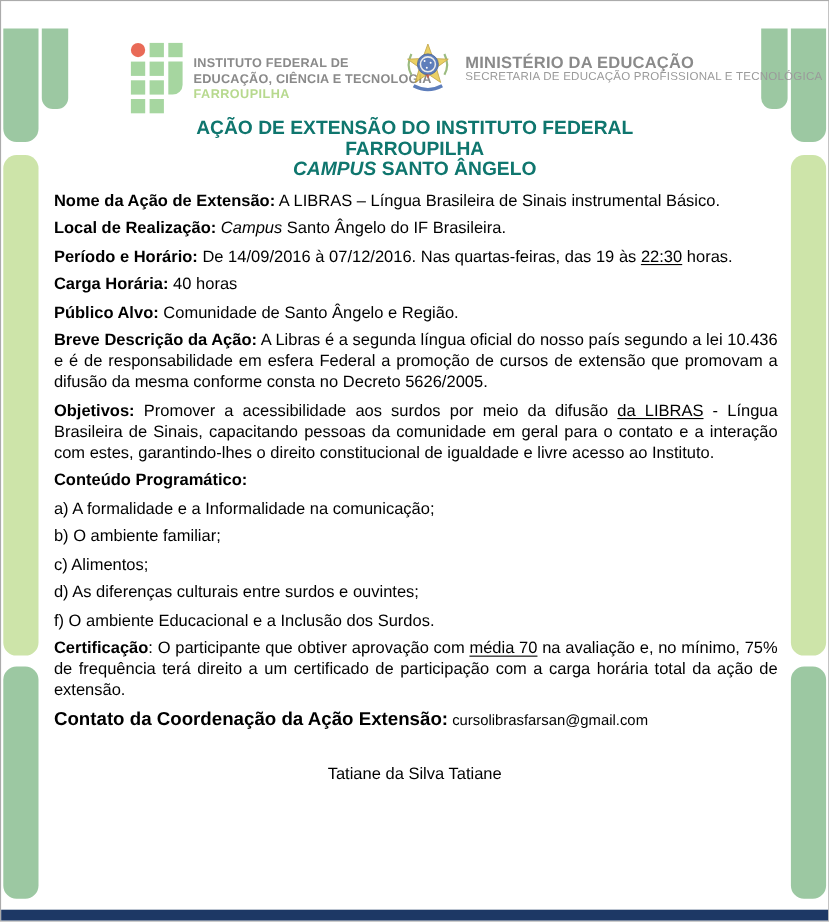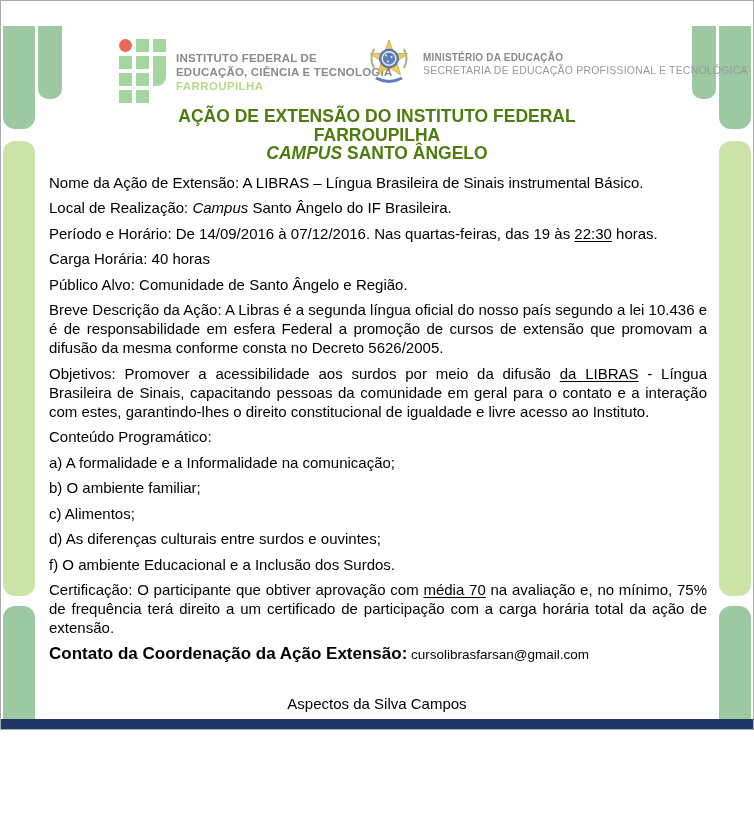--- a/index.html
+++ b/index.html
@@ -1,19 +1,19 @@
 <!DOCTYPE html>
 <html lang="pt"><head>
 <meta charset="utf-8">
 <style>
   html,body { margin:0; padding:0; background:#ffffff; }
   * { box-sizing:border-box; }
   .page {
     position:relative;
-    width:754px; height:730px;
+    width:754px; height:838px;
     background:#ffffff;
     border:1px solid #ababab;
     overflow:hidden;
     font-family:"Liberation Sans", sans-serif;
     color:#000000;
   }
   
   .bar { position:absolute; }
   .bar.sage  { background:#9cc8a2; }
   .bar.light { background:#cde4a9; }
@@ -39,39 +39,39 @@
   }
   .if-mark .cell { background:#a6d6a0; }
   .if-mark .dot  { background:#e96a57; border-radius:50%; }
   .if-mark .tall { grid-column:3; grid-row:2 / span 2; border-bottom-right-radius:9px; }
   .if-text { padding-top:12px; line-height:14px; }
   .if-text .l { font-size:11.5px; font-weight:bold; color:#8a8a8a; letter-spacing:0.2px; }
   .if-text .farr { font-size:11.5px; font-weight:bold; color:#b7d98e; letter-spacing:0.4px; }
   .mec-logo { position:absolute; left:366px; top:0; display:flex; align-items:center; }
   .mec-arms { margin-right:12px; opacity:0.85; }
   .mec-text { line-height:13.5px; padding-top:2px; }
-  .mec-l1 { font-size:10px; font-weight:bold; color:#8a8a8a; letter-spacing:0.2px; }
+  .mec-l1 { font-size:15px; font-weight:bold; color:#8a8a8a; letter-spacing:0.2px; }
   .mec-l2 { font-size:10.5px; color:#9a9a9a; letter-spacing:0.2px; }
 
   
   .title {
     margin:6px 0 0 0;
     text-align:center;
     font-size:17.5px;
     font-weight:bold;
     line-height:18.5px;
-    color:#4d7c0f;
+    color:#0f766e;
   }
   .title em { font-style:italic; }
 
   
   .content { margin-top:10px; padding:0 46px 0 48px; font-size:15px; }
   .content p { margin:0 0 6.5px 0; line-height:19px; }
   .content p.just { text-align:justify; }
-  b.lbl { font-weight:normal; }
+  b.lbl { font-weight:bold; }
   .it { font-style:italic; }
   .squiggle {
     text-decoration-line:underline;
     text-decoration-style:wavy;
     text-decoration-color:#3fae49;
     text-decoration-thickness:1px;
     text-underline-offset:2px;
     text-decoration:underline;
   }
   .contato-line { margin-top:2px; }
@@ -187,16 +187,16 @@
     <p class="just">
       <b class="lbl">Certificação</b><span>: O participante que obtiver aprovação com </span><span class="squiggle">média 70</span><span> na avaliação e, no mínimo, 75% de frequência terá direito a um certificado de participação com a carga horária total da ação de extensão.</span>
     </p>
 
     <p class="contato-line">
       <span class="big">Contato da Coordenação da Ação Extensão:</span><span class="mail"> cursolibrasfarsan@gmail.com</span>
     </p>
   </div>
 
   <div class="footer">
-    <div>Aspectos da Silva Campos</div>
+    <div>Tatiane da Silva Tatiane</div>
   </div>
 
 </div>
 
 </body></html>

